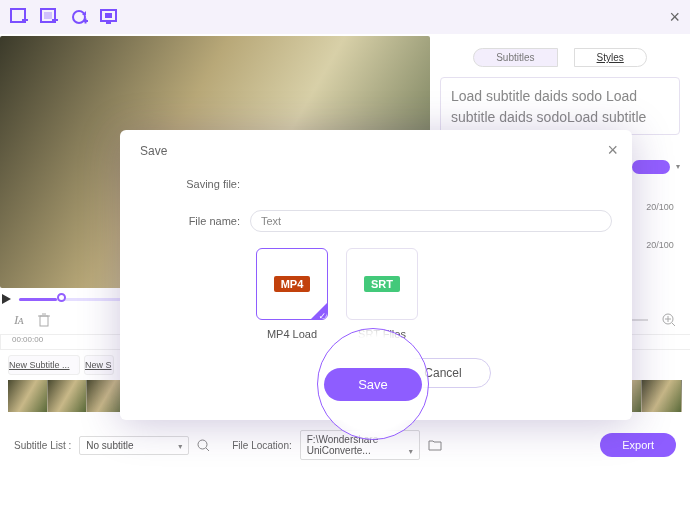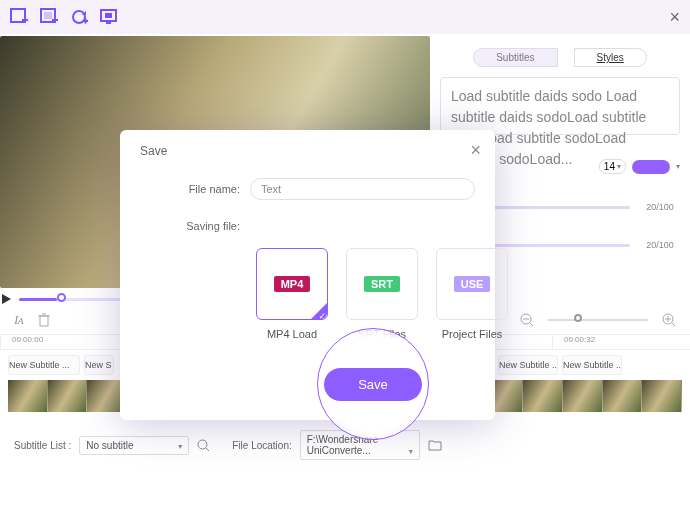--- a/index.html
+++ b/index.html
@@ -44,34 +44,34 @@
 
 .tl-tools { display:flex; align-items:center; gap:14px; padding:0 14px 6px; color:#999; }
 .tl-spacer { flex:1; }
 .zoom-track { width:100px; height:2px; background:#ddd; position:relative; }
 .zoom-thumb { width:8px; height:8px; border:2px solid #999; background:#fff; border-radius:50%; position:absolute; top:-5px; left:26%; }
 
 .ruler { display:flex; border-top:1px solid #eee; border-bottom:1px solid #eee; height:16px; font-size:8px; color:#999; }
 .tick { flex:1; border-left:1px solid #eee; padding-left:11px; }
 
 .chips-row { display:flex; gap:4px; padding:5px 8px; }
-.chip { background:#fbfafd; border:1px solid #eee; border-radius:3px; font-size:9px; color:#555; padding:4px 0; white-space:nowrap; overflow:hidden; }
+.chip { background:#fbfafd; border:1px solid #eee; border-radius:3px; font-size:9px; color:#555; padding:4px 0; white-space:nowrap; overflow:hidden;text-decoration:underline; }
 .chip.w1{width:72px}.chip.w2{width:30px}.chip.w3{width:60px}
 
 .thumbs { display:flex; height:32px; margin:0 8px; }
 .thumb { flex:1; background:linear-gradient(120deg,#4a4a30,#c8b888 50%,#5a6a3a); border-right:1px solid rgba(255,255,255,.3); }
 
 
 .bottom { display:flex; align-items:center; gap:8px; padding:18px 14px 10px; font-size:10px; color:#666; }
 .select-box { border:1px solid #ddd; display:flex; align-items:flex-end; justify-content:space-between; padding:3px 6px; border-radius:2px; background:#fff; font-size:10px; color:#555; }
 .export-btn { background:#8e5dff; color:#fff; border:none; padding:6px 22px; border-radius:14px; font-size:11px; cursor:pointer; }
 
 
 .overlay { position:absolute; inset:0; }
-.modal { position:absolute; left:120px; top:130px; width:375px; height:290px; background:#fff; border-radius:6px; box-shadow:0 4px 40px rgba(60,30,120,.25); padding:14px 20px 18px; }
+.modal { position:absolute; left:120px; top:130px; width:512px; height:290px; background:#fff; border-radius:6px; box-shadow:0 4px 40px rgba(60,30,120,.25); padding:14px 20px 18px; }
 .modal-title { font-size:12px; color:#666; }
 .modal-close { position:absolute; right:14px; top:10px; font-size:18px; color:#888; cursor:pointer; }
 .form-row { display:flex; align-items:center; gap:10px; margin-top:20px; }
 .form-label { width:100px; text-align:right; font-size:11px; color:#666; }
 .txt-input { flex:1; border:1px solid #e0e0e8; border-radius:12px; padding:4px 10px; font-size:11px; color:#888; }
 .filetypes { display:flex; gap:18px; margin-top:16px; margin-left:116px; }
 .ft { display:flex; flex-direction:column; align-items:center; gap:8px; cursor:pointer; }
 .ft-box { width:72px; height:72px; border:1px solid #e5e0f0; border-radius:6px; display:flex; align-items:center; justify-content:center; position:relative; }
 .ft.selected .ft-box { border:1.5px solid #8e5dff; }
 .ft.selected .ft-box::after { content:""; position:absolute; right:0; bottom:0; width:0; height:0; border-right:16px solid #8e5dff; border-top:16px solid transparent; border-bottom-right-radius:6px; }
@@ -236,52 +236,47 @@
   <div class="select-box" style="width:120px">
       <span>F:\Wondershare UniConverte...</span>
       <span class="caret">▾</span>
     </div>
   <span>
       <svg width="14" height="12" viewBox="0 0 14 12">
         <path d="M1 2h4l1 1h7v8H1z" fill="none" stroke="#888"></path>
       </svg>
     </span>
   <span style="flex:1"></span>
+  <button class="export-btn">Export</button>
 </div>
 
 <div class="overlay">
   <div class="modal">
     <div class="modal-title">Save</div>
     <div class="modal-close">×</div>
+    <div class="form-row" style="align-items:flex-start">
+      <div class="form-label">Saving file:</div>
+    </div>
     <div class="form-row">
       <div class="form-label">File name:</div>
       <input class="txt-input" value="Text" style="">
     </div>
-    <div class="form-row" style="align-items:flex-start">
-      <div class="form-label">Saving file:</div>
-    </div>
     <div class="filetypes">
       <div class="ft selected">
         <div class="ft-box">
-            <span class="ft-badge" style="background:#be185d">MP4</span>
+            <span class="ft-badge" style="background:#c2410c">MP4</span>
           </div>
         <div class="ft-label">MP4 Load</div>
       </div>
       <div class="ft">
         <div class="ft-box">
             <span class="ft-badge" style="background:#43c97a">SRT</span>
           </div>
         <div class="ft-label">SRT Files</div>
       </div>
-      <div class="ft">
-        <div class="ft-box">
-            <span class="ft-badge" style="background:#b89eff">USE</span>
-          </div>
-        <div class="ft-label">Project Files</div>
-      </div>
     </div>
     <div class="modal-actions">
       <span style="width:112px"></span>
       <button class="btn-cancel">Cancel</button>
     </div>
     <div class="save-halo">
       <button class="btn-save">Save</button>
     </div>
   </div>
 </div>

